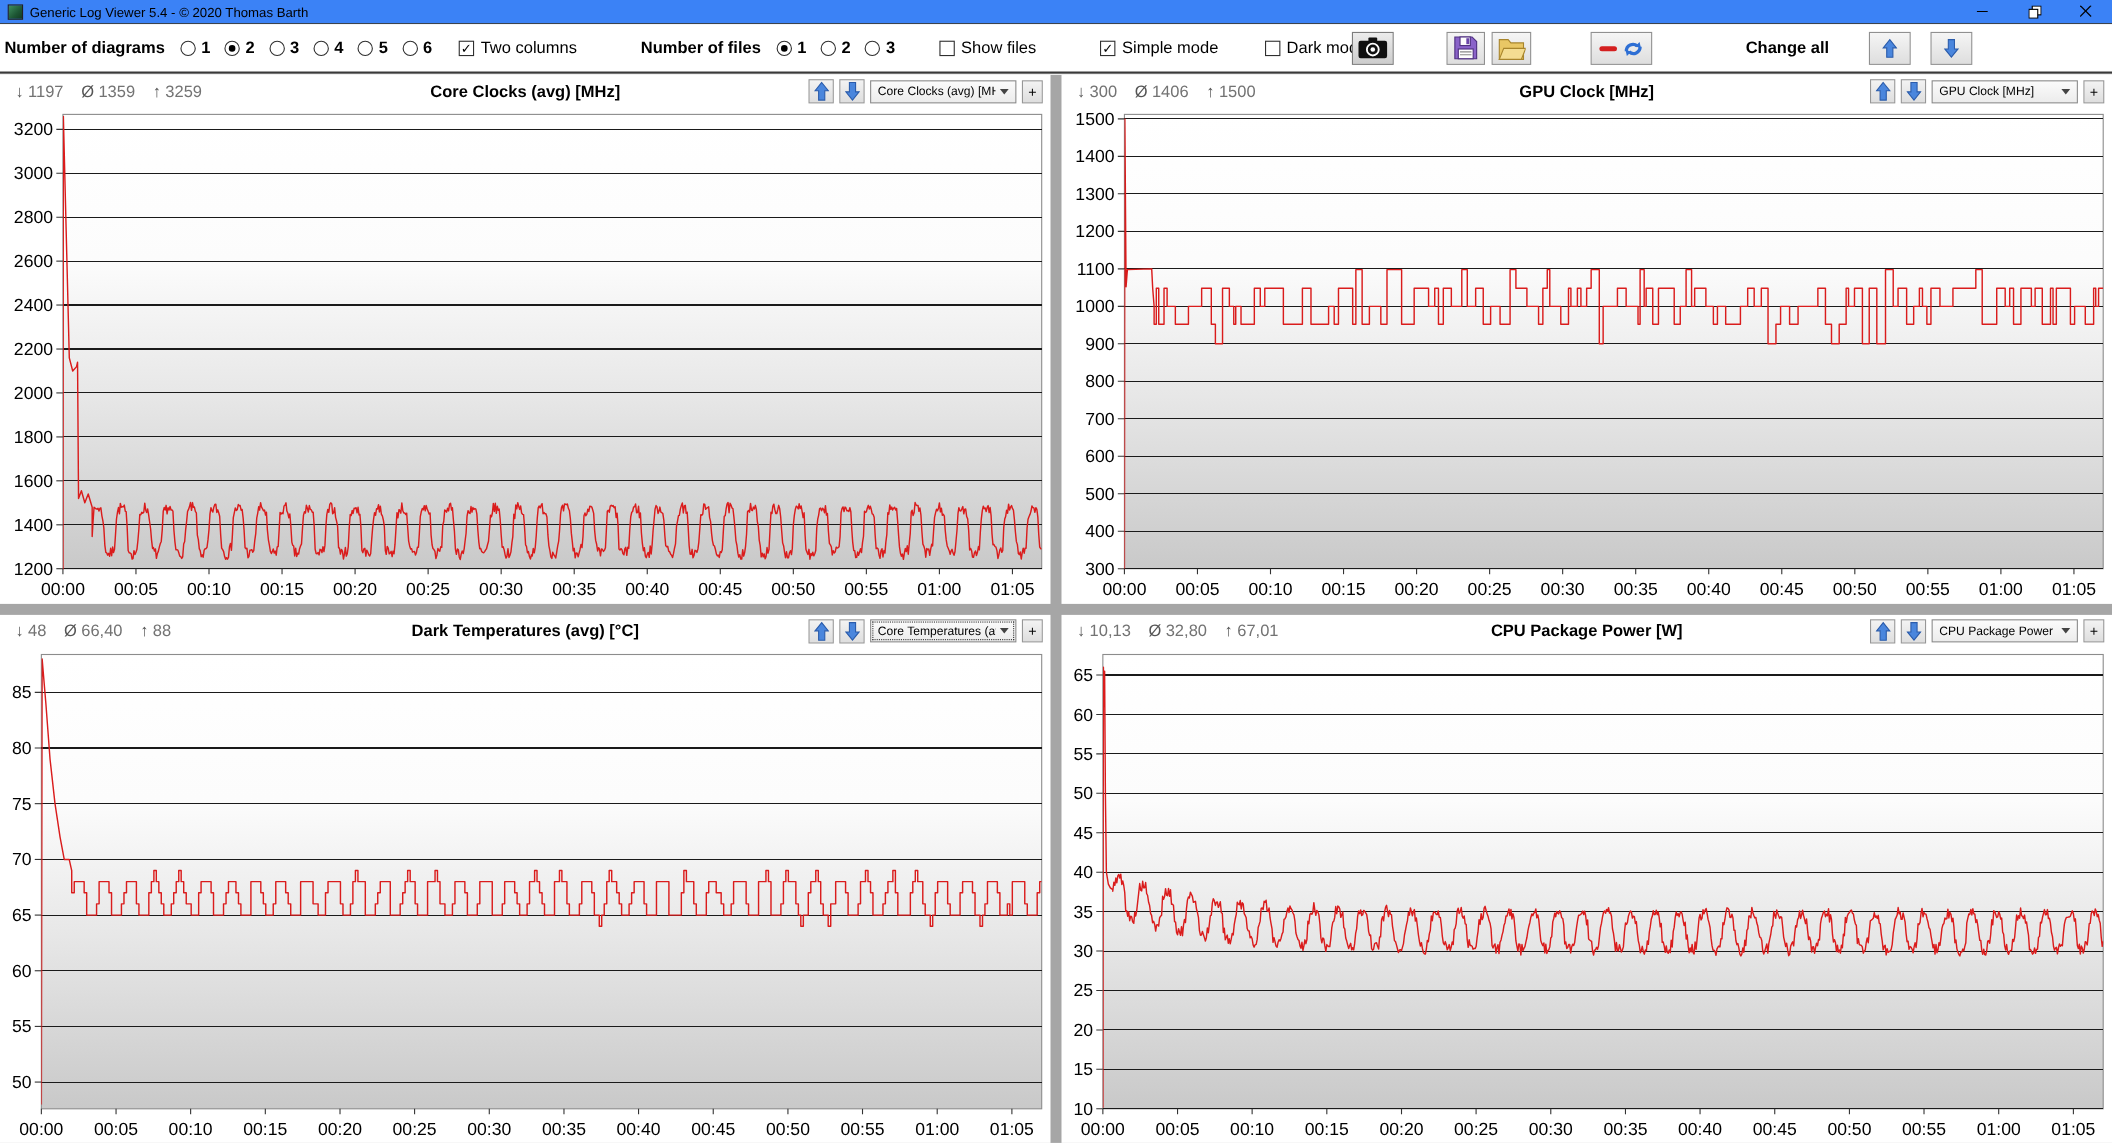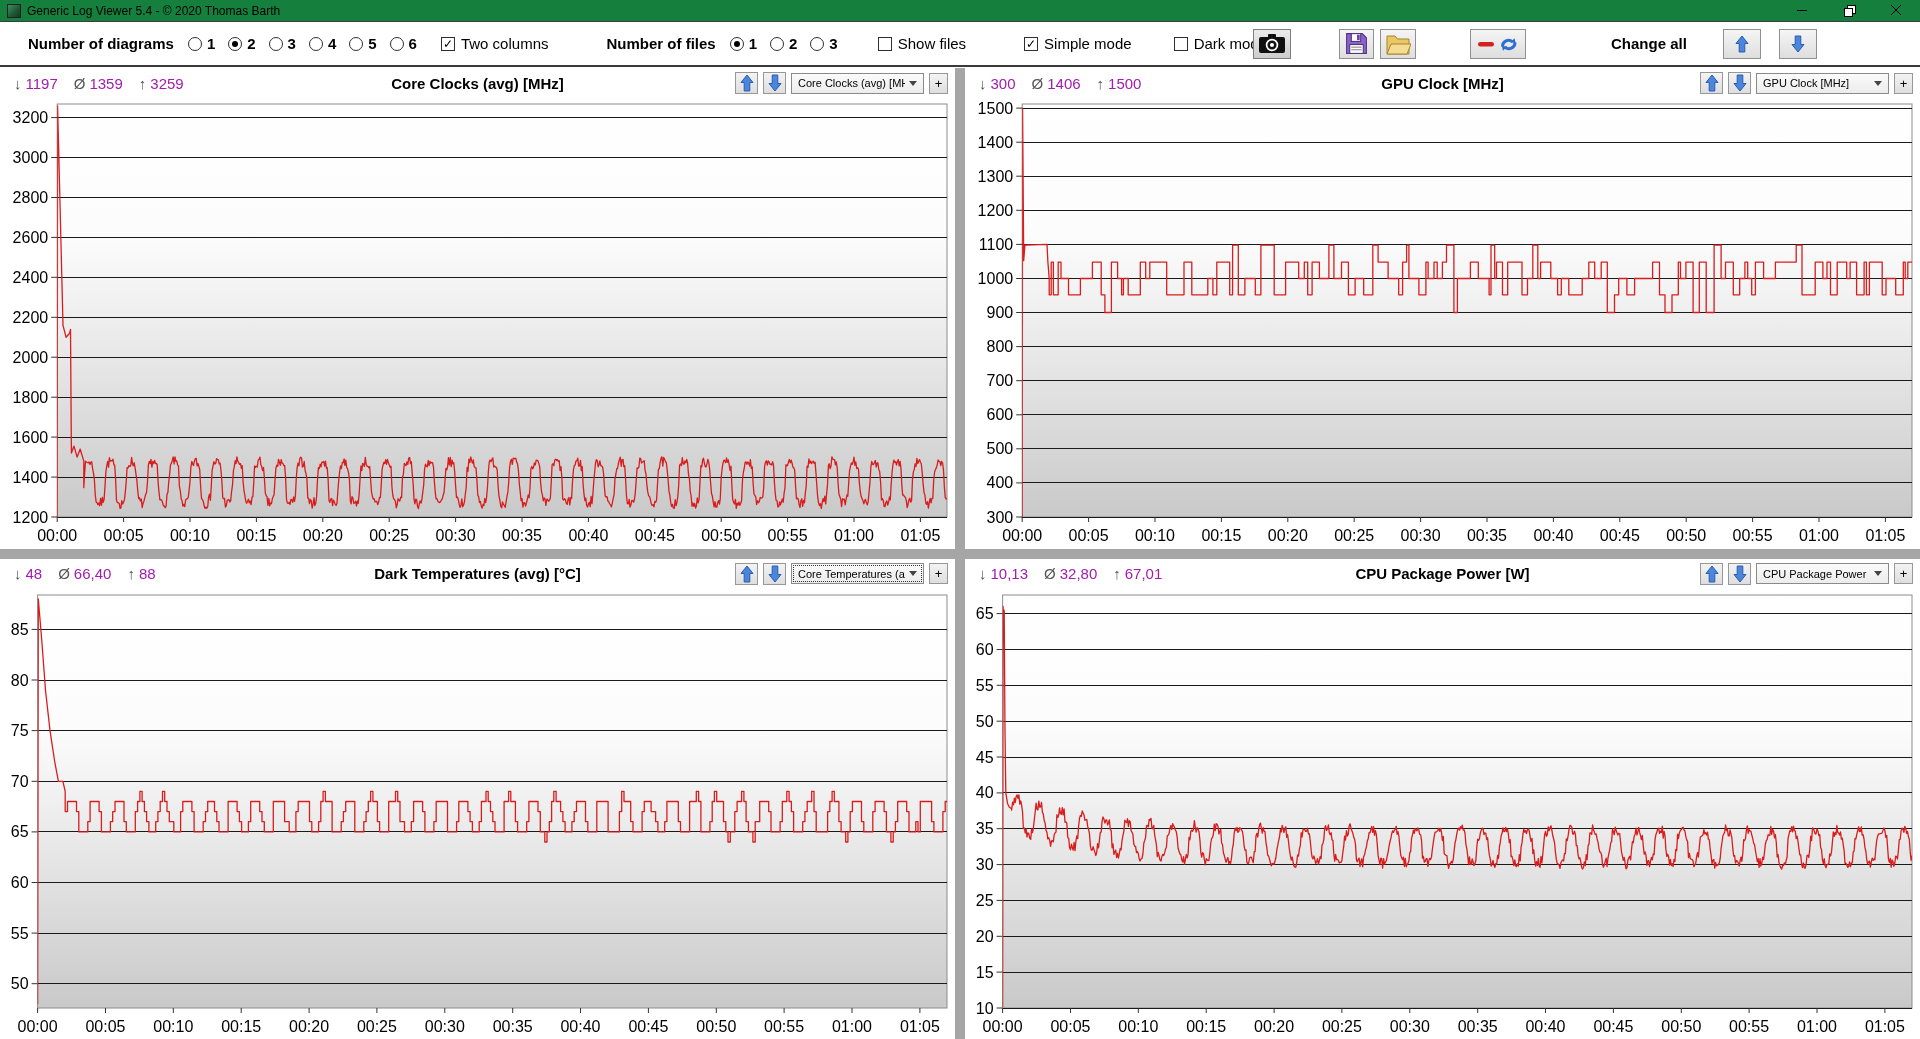--- a/index.html
+++ b/index.html
@@ -1,29 +1,29 @@
 <!DOCTYPE html>
 <html><head>
 <meta charset="utf-8">
 <style>
   *{box-sizing:border-box}
   html,body{margin:0;padding:0;width:1920px;height:1039px;background:#fff;color:#000;
     font-family:"Liberation Sans",sans-serif;overflow:hidden}
 
   
-  .titlebar{height:22px;display:flex;align-items:center;padding-left:7px;background:#15803d;
+  .titlebar{height:22px;display:flex;align-items:center;padding-left:7px;background:#3b82f6;
     border-bottom:1px solid #3c3c3c}
   .app-icon{width:14px;height:14px;margin-right:6px;display:inline-block;
     background:linear-gradient(135deg,#3f8f5e 0%,#1d5634 60%,#123a22 100%);border:1px solid #222}
   .title-text{font-size:12px}
   .win-btns{margin-left:auto;display:flex;height:100%}
   .win-btn{width:47px;display:flex;align-items:center;justify-content:center}
 
   
-  .toolbar{height:45px;display:flex;align-items:center;padding:0 28px;font-size:15px;
+  .toolbar{height:45px;display:flex;align-items:center;padding:0 4px;font-size:15px;
     border-bottom:2px solid #3a3a3a;background:#fff;white-space:nowrap}
   .lbl{font-weight:bold}
   .radio-group{display:inline-flex;align-items:center;gap:13px}
   .radio{display:inline-flex;align-items:center;gap:5px}
   .radio .circ{width:14px;height:14px;border:1px solid #2f2f2f;border-radius:50%;background:#fff;
     position:relative;display:inline-block}
   .radio .circ.sel::after{content:"";position:absolute;left:3px;top:3px;width:6px;height:6px;
     border-radius:50%;background:#000}
   .radio .num{font-weight:bold}
   .chk{display:inline-flex;align-items:center;gap:6px}
@@ -36,21 +36,21 @@
   .tbtn.arrow{width:38px}
 
   
   .charts{position:absolute;top:68px;left:0;width:1920px;height:971px;display:grid;
     grid-template-columns:1fr 1fr;grid-template-rows:1fr 1fr;gap:10px;background:#a6a6a6}
   .chart-panel{background:#fff;display:flex;flex-direction:column;overflow:hidden}
   .chart-header{height:30px;position:relative;display:flex;align-items:center;flex:0 0 30px}
   .chart-stats{position:absolute;left:14px;display:flex;gap:16px;font-size:15px}
   .stat{display:inline-flex;align-items:baseline;gap:4px}
   .stat .sym{color:#555}
-  .stat .num{color:#a21caf}
+  .stat .num{color:#737373}
   .chart-title{width:100%;text-align:center;font-weight:bold;font-size:15px}
   .chart-controls{position:absolute;right:7px;display:flex;align-items:center;gap:5px}
   .sm-btn{width:23px;height:22px;border:1px solid #979797;background:linear-gradient(#f3f3f3,#dedede);
     display:inline-flex;align-items:center;justify-content:center}
   .combo{width:133px;height:21px;border:1px solid #8a8a8a;background:linear-gradient(#fbfbfb,#ececec);
     font-size:11px;display:inline-flex;align-items:center;padding:0 6px;gap:4px}
   .combo .txt{flex:1;overflow:hidden;white-space:nowrap}
   .combo .caret{width:0;height:0;border-left:4px solid transparent;border-right:4px solid transparent;
     border-top:5px solid #444;flex:0 0 auto}
   .combo.focused{outline:1px dotted #333;outline-offset:-3px}

